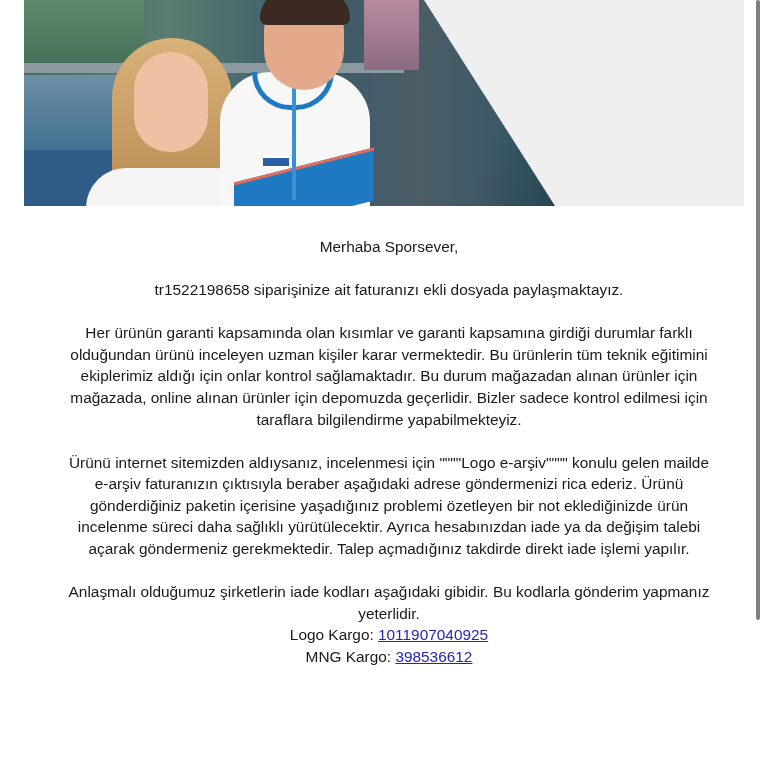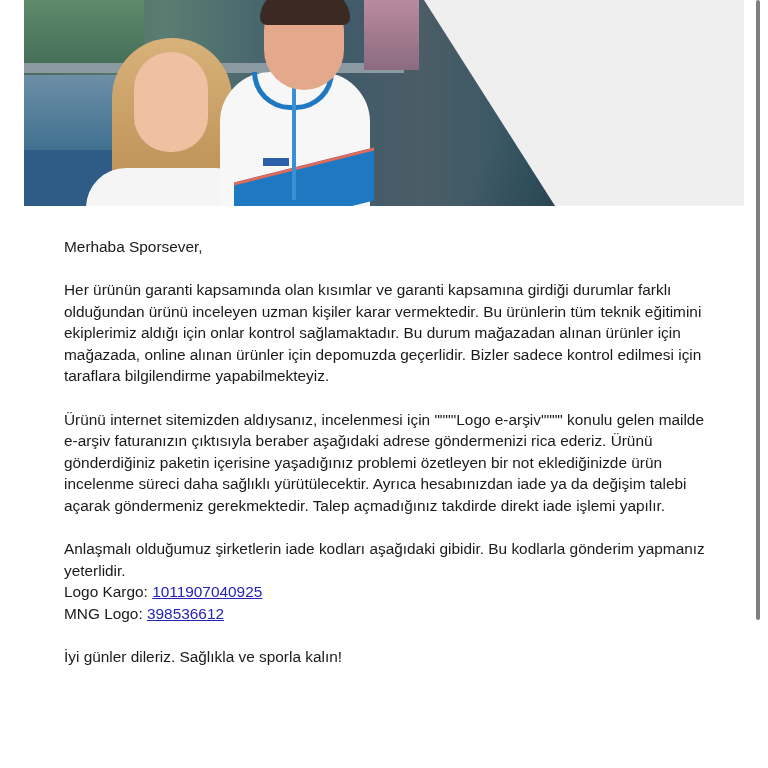--- a/index.html
+++ b/index.html
@@ -37,21 +37,21 @@
   .man-hair { position:absolute; left:236px; top:-10px; width:90px; height:35px; border-radius:40px 40px 10px 10px; background:#3a2a22; }
   .man-face { position:absolute; left:240px; top:0px; width:80px; height:90px; border-radius:30px 30px 40px 40px; background:#e4a98a; }
   .man-body { position:absolute; left:196px; top:72px; width:150px; height:140px; border-radius:50px 50px 0 0; background:#f7f7f7; }
   .man-collar { position:absolute; left:228px; top:72px; width:82px; height:38px; border:5px solid #1e78c2; border-top:none; border-radius:0 0 40px 40px; box-sizing:border-box; }
   .man-stripe { position:absolute; left:210px; top:165px; width:140px; height:50px; background:#1e78c2; transform:skewY(-14deg); border-top:3px solid #e46a5a; }
   .man-logo { position:absolute; left:238px; top:157px; width:26px; height:8px; background:#2b5fa8; border:1px solid #fff; }
   .lanyard { position:absolute; left:268px; top:80px; width:4px; height:120px; background:#3b8fd3; }
 
   .content {
     position:absolute; left:64px; top:236px; width:650px;
-    font-size:15.4px; line-height:21.6px; color:#1a1a1a;
+    font-size:15.4px; line-height:21.6px; color:#1a1a1a;text-align:center;
   }
   .content p { margin:0 0 21.5px 0; }
   .content a { color:#2323b8; }
 
   .scrollbar {
     position:absolute; left:756px; top:0; width:4px; height:620px;
     background:#7f7f7f; border-radius:2px;
   }
 </style>
 </head>
@@ -73,23 +73,23 @@
     <div class="lanyard"></div>
     <div class="man-logo"></div>
     <div class="man-face"></div>
     <div class="man-hair"></div>
     <div class="shadow"></div>
   </div>
 </div>
 
 <div class="content">
   <p>Merhaba Sporsever,</p>
+  <p>tr1522198658 siparişinize ait faturanızı ekli dosyada paylaşmaktayız.</p>
   <p>Her ürünün garanti kapsamında olan kısımlar ve garanti kapsamına girdiği durumlar farklı olduğundan ürünü inceleyen uzman kişiler karar vermektedir. Bu ürünlerin tüm teknik eğitimini ekiplerimiz aldığı için onlar kontrol sağlamaktadır. Bu durum mağazadan alınan ürünler için mağazada, online alınan ürünler için depomuzda geçerlidir. Bizler sadece kontrol edilmesi için taraflara bilgilendirme yapabilmekteyiz.</p>
   <p>Ürünü internet sitemizden aldıysanız, incelenmesi için """"Logo e-arşiv"""" konulu gelen mailde e-arşiv faturanızın çıktısıyla beraber aşağıdaki adrese göndermenizi rica ederiz. Ürünü gönderdiğiniz paketin içerisine yaşadığınız problemi özetleyen bir not eklediğinizde ürün incelenme süreci daha sağlıklı yürütülecektir. Ayrıca hesabınızdan iade ya da değişim talebi açarak göndermeniz gerekmektedir. Talep açmadığınız takdirde direkt iade işlemi yapılır.</p>
   <p>
     <span>Anlaşmalı olduğumuz şirketlerin iade kodları aşağıdaki gibidir. Bu kodlarla gönderim yapmanız yeterlidir.</span><br>
     <span>Logo Kargo: </span><a href="#">1011907040925</a><br>
-    <span>MNG Logo: </span><a href="#">398536612</a>
+    <span>MNG Kargo: </span><a href="#">398536612</a>
   </p>
-  <p>İyi günler dileriz. Sağlıkla ve sporla kalın!</p>
 </div>
 
 <div class="scrollbar"></div>
 
 </body></html>

